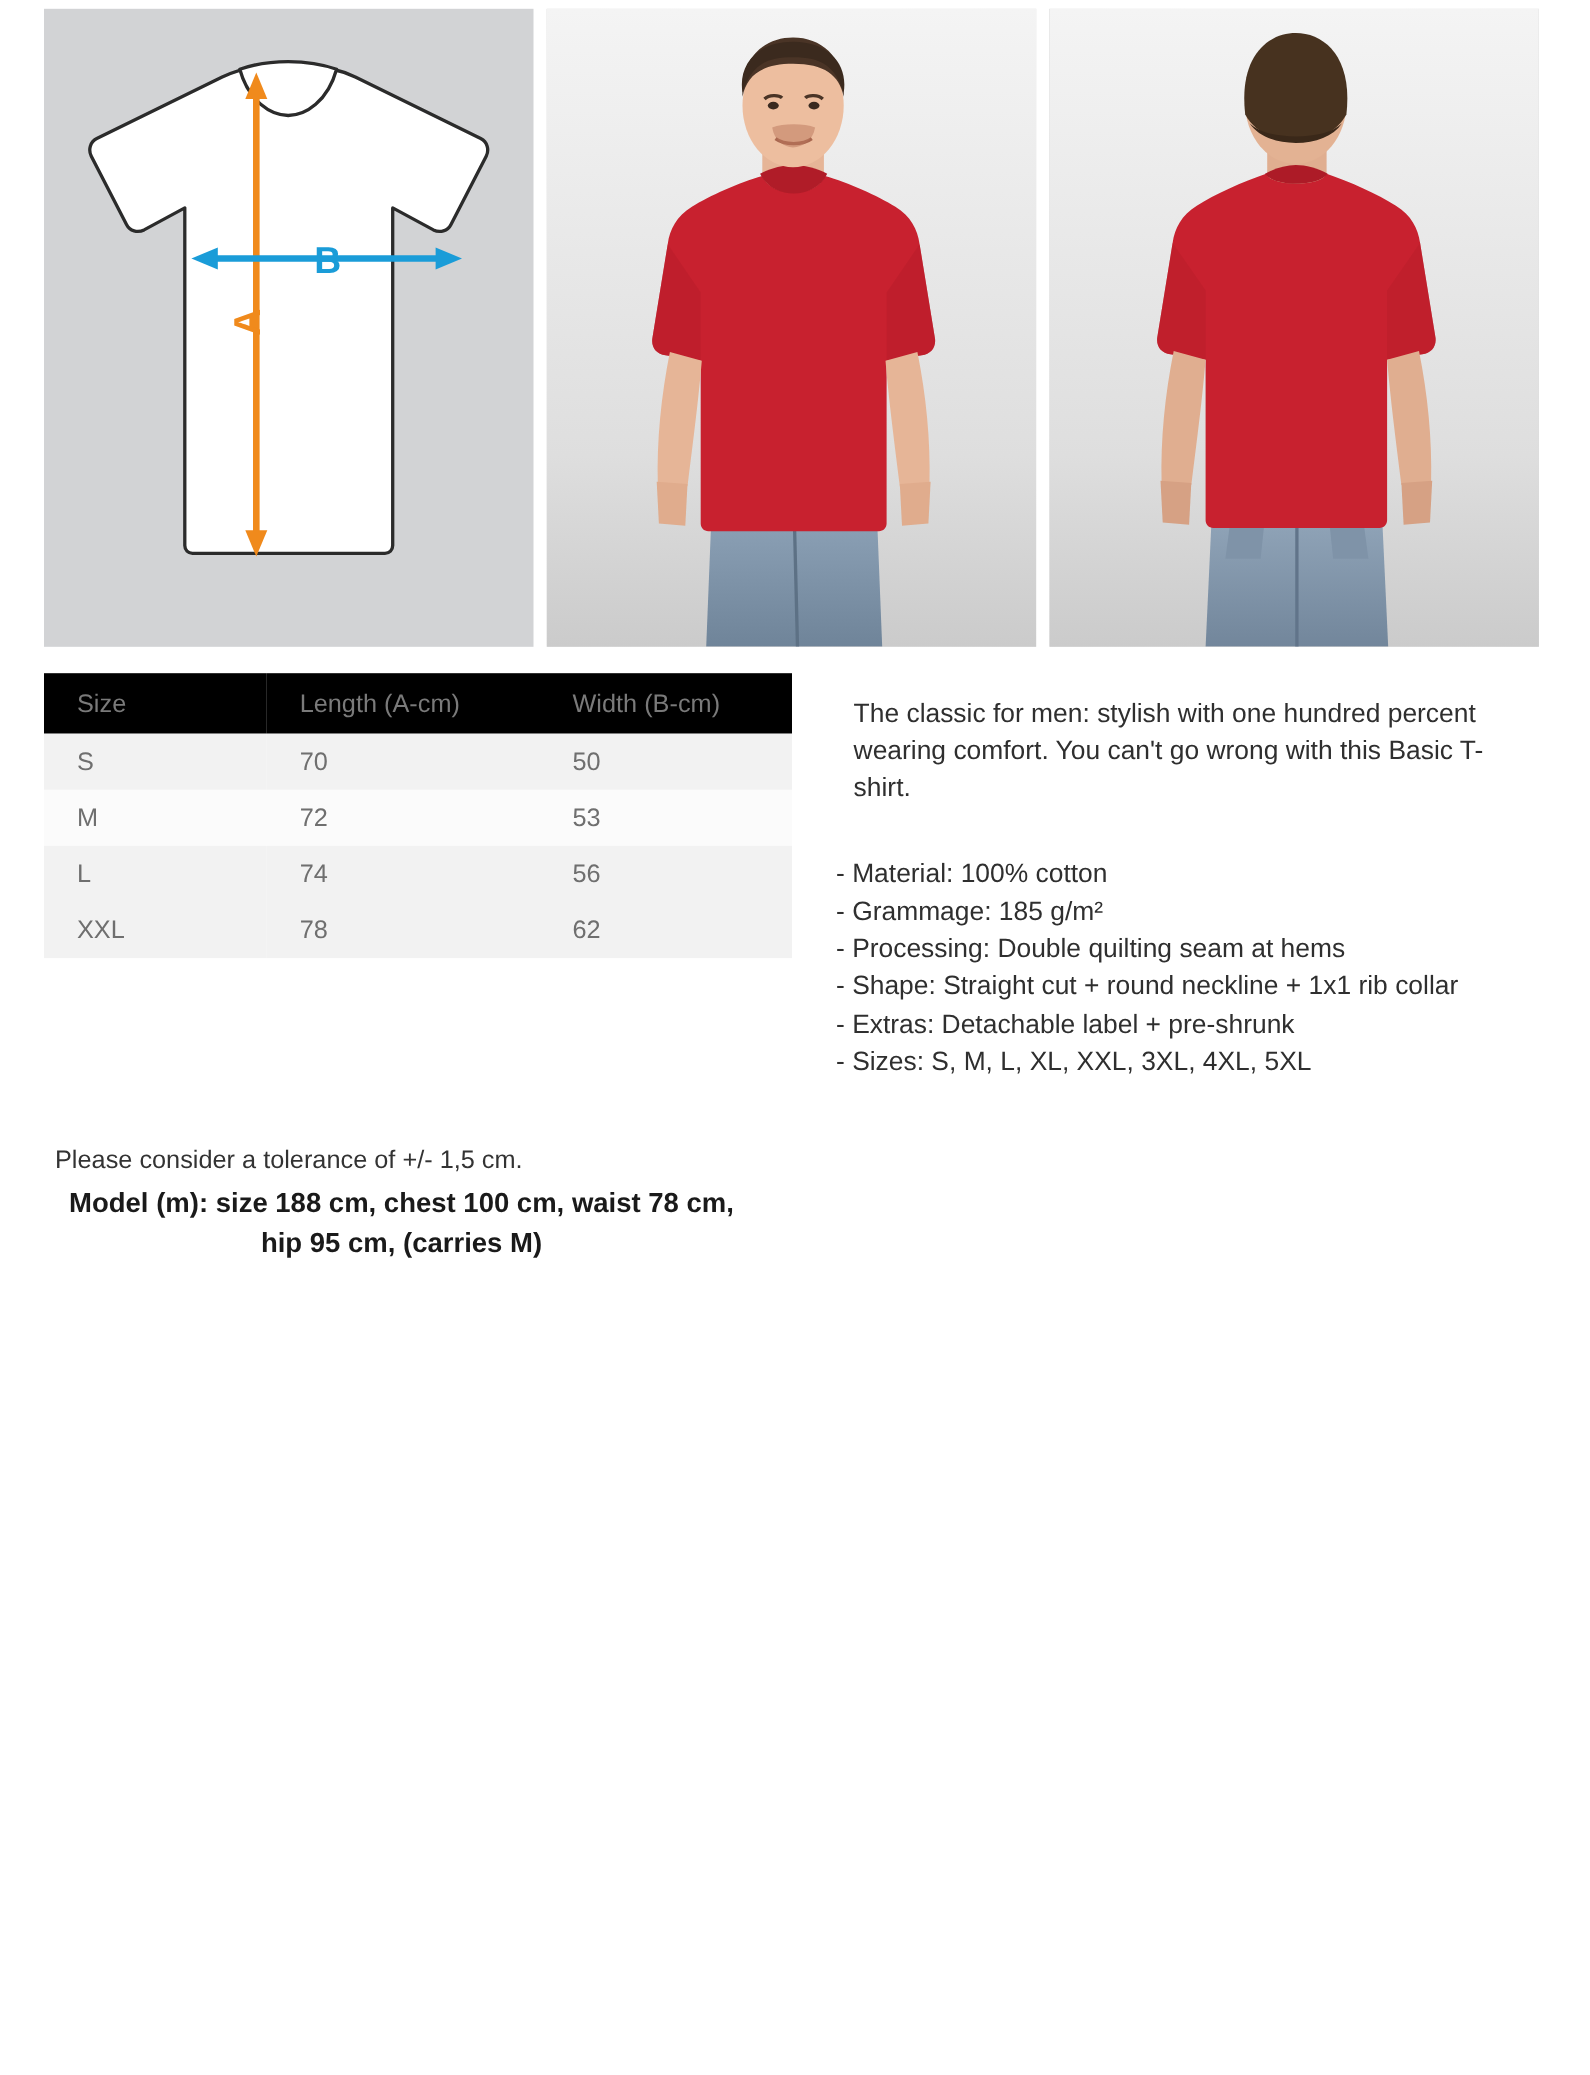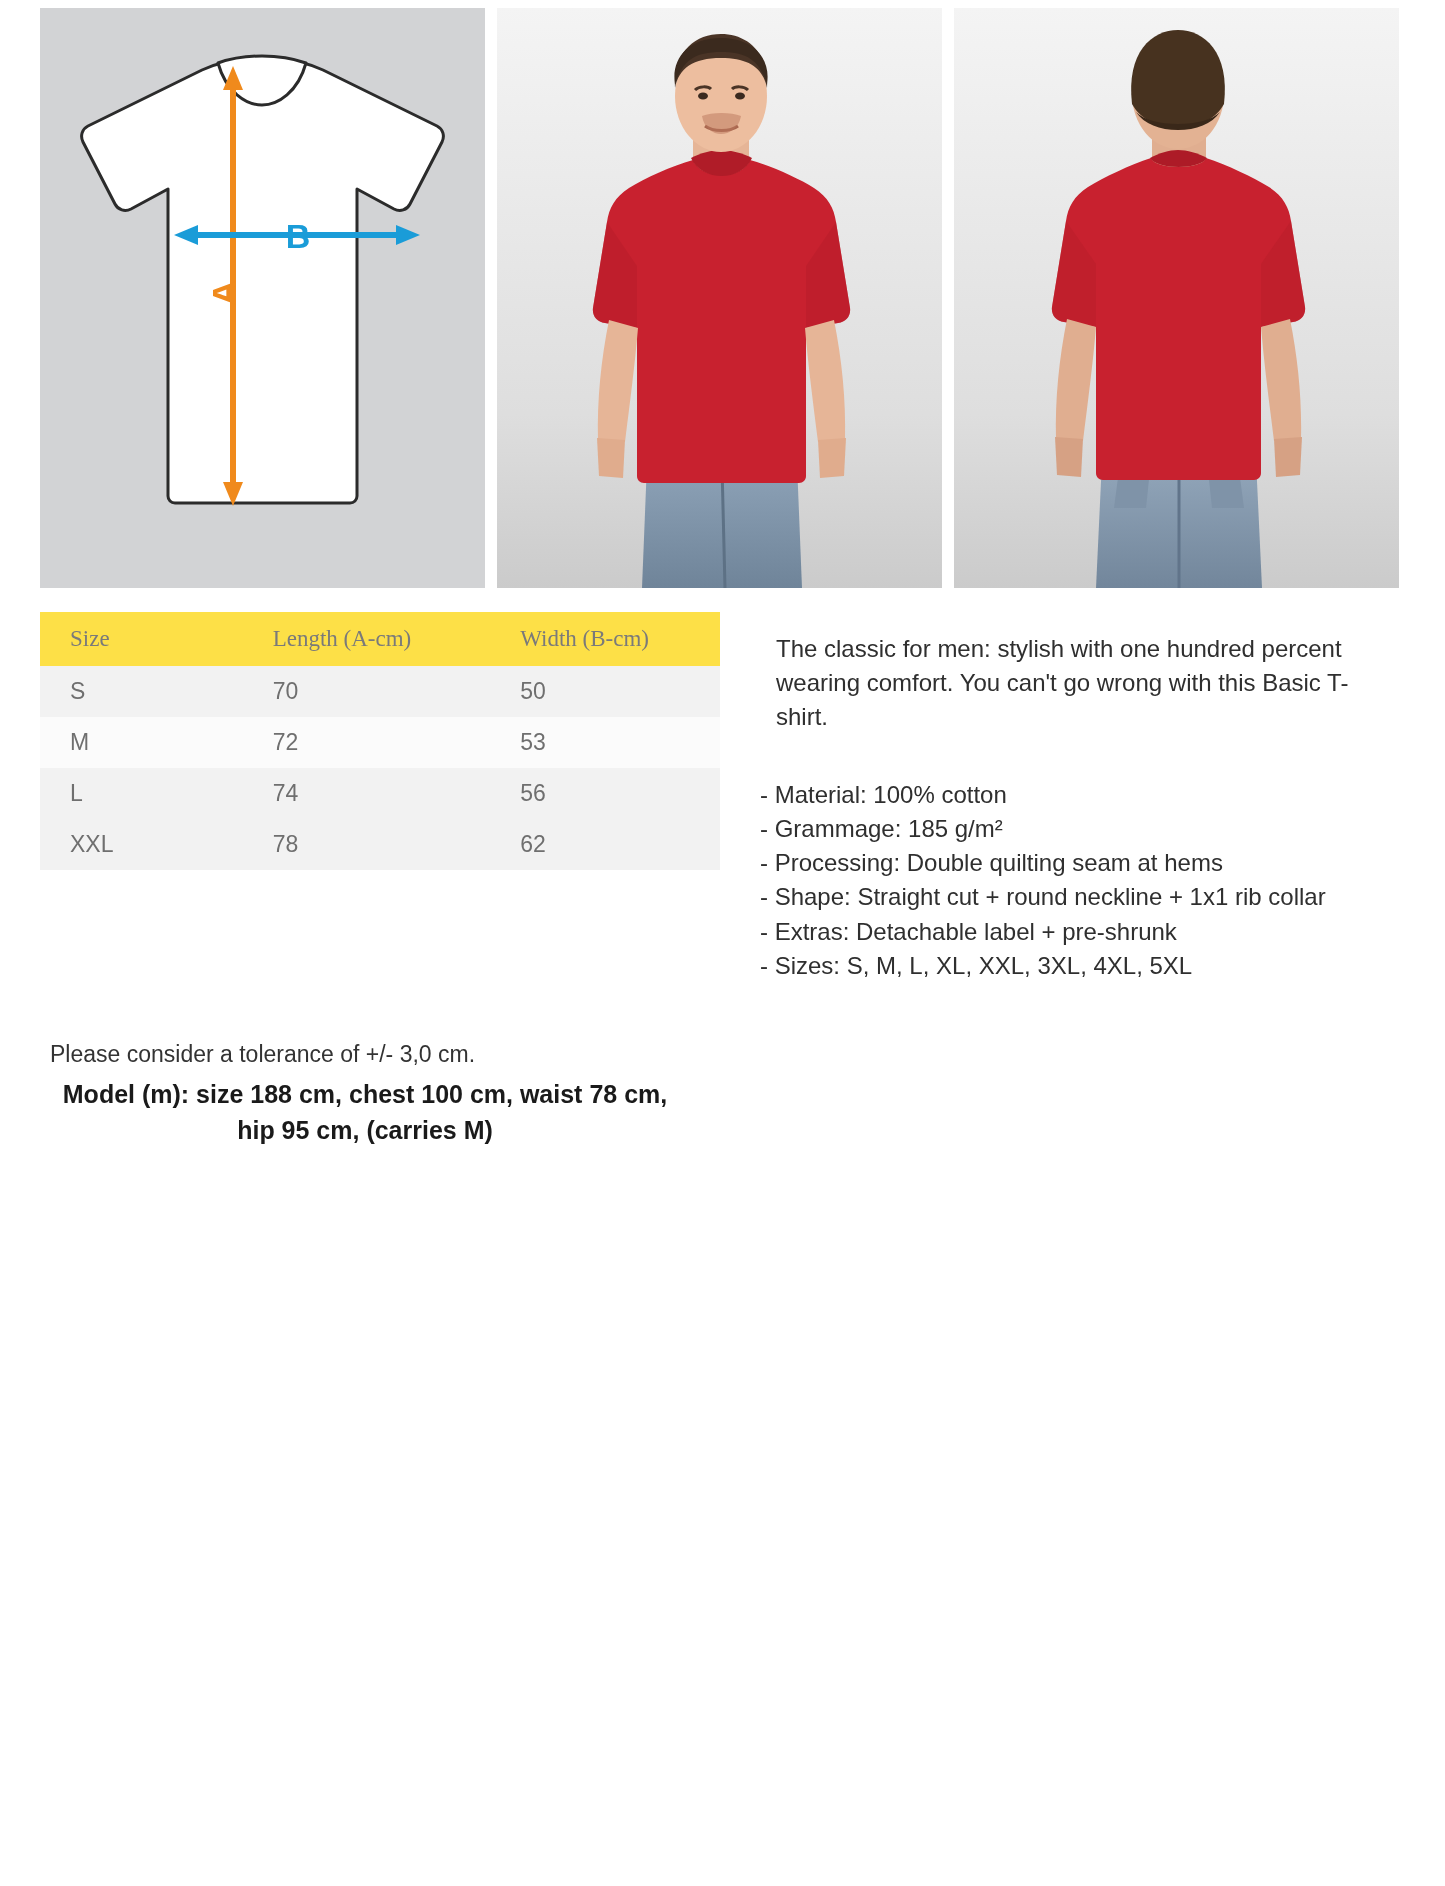--- a/index.html
+++ b/index.html
@@ -67,21 +67,21 @@
     text-align: left;
     padding: 14px 0 14px 30px;
     color: #7a7a7a;
     font-size: 23px;
   }
   table.size-table td {
     padding: 12px 0 12px 30px;
     font-size: 23px;
     color: #6f6f6f;
   }
-  table.size-table tr.head { background: #fde047; font-family: Liberation Serif, serif; }
+  table.size-table tr.head { background: #000000; }
   table.size-table tr.odd  { background: #f2f2f2; }
   table.size-table tr.even { background: #fbfbfb; }
   .col-size   { width: 200px; }
   .col-length { width: 250px; }
   .col-width  { width: 230px; }
 
   
   .desc {
     flex: 1 1 auto;
     font-size: 24px;
@@ -293,15 +293,15 @@
       <li>- Grammage: 185 g/m²</li>
       <li>- Processing: Double quilting seam at hems</li>
       <li>- Shape: Straight cut + round neckline + 1x1 rib collar</li>
       <li>- Extras: Detachable label + pre-shrunk</li>
       <li>- Sizes:  S, M, L, XL, XXL, 3XL, 4XL, 5XL</li>
     </ul>
   </div>
 </div>
 
 <div class="notes">
-  <p class="tolerance">Please consider a tolerance of +/- 3,0 cm.</p>
+  <p class="tolerance">Please consider a tolerance of +/- 1,5 cm.</p>
   <p class="model-note">Model (m): size 188 cm, chest 100 cm, waist 78 cm, hip 95 cm, (carries M)</p>
 </div>
 
 </body></html>

